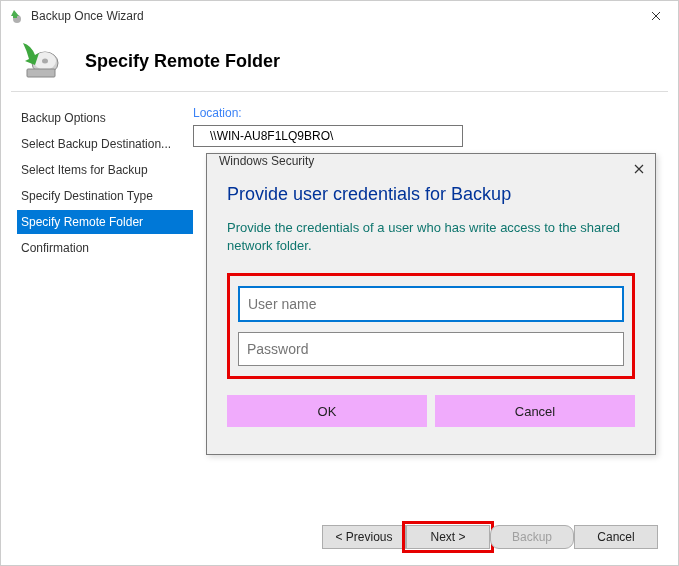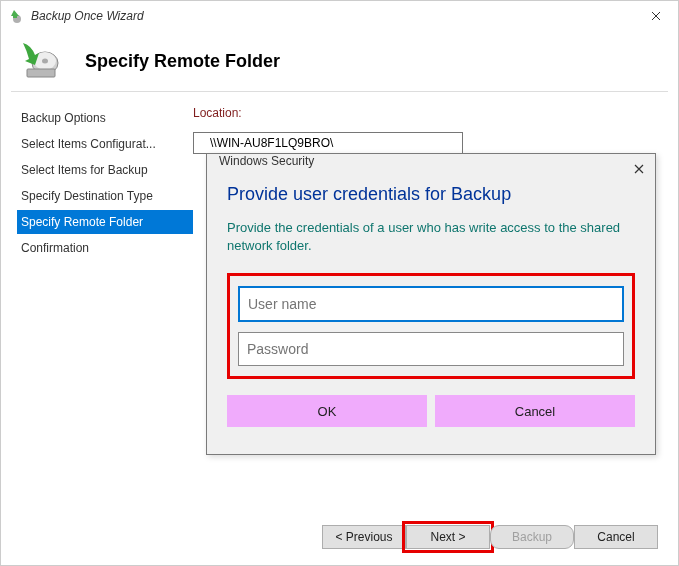--- a/index.html
+++ b/index.html
@@ -1,33 +1,33 @@
 <!DOCTYPE html>
 <html><head>
 <meta charset="utf-8">
 <style>
 * { box-sizing: border-box; margin: 0; padding: 0; font-family: "Segoe UI", Tahoma, sans-serif; }
 body { background: #fff; width: 679px; height: 566px; position: relative; border: 1px solid #ccc; overflow: hidden; }
 
-.titlebar { height: 30px; display: flex; align-items: center; padding: 0 8px; font-size: 12px; color: #333; font-style: italic; }
+.titlebar { height: 30px; display: flex; align-items: center; padding: 0 8px; font-size: 12px; color: #333; }
 .titlebar .app-icon { width: 16px; height: 16px; margin-right: 6px; }
 .titlebar .close { position: absolute; right: 0; top: 0; width: 44px; height: 30px; display: flex; align-items: center; justify-content: center; font-size: 16px; color: #666; }
 
 .header { height: 60px; display: flex; align-items: center; padding-left: 18px; }
 .header-icon { width: 40px; height: 40px; margin-right: 26px; }
 .header-title { font-size: 18px; font-weight: bold; color: #000; }
 .divider { border-top: 1px solid #ddd; margin: 0 10px; }
 
 .body { display: flex; height: 400px; }
 .sidebar { width: 192px; padding: 14px 0 0 16px; }
 .sidebar-item { font-size: 12px; color: #333; padding: 5px 4px; margin-bottom: 2px; white-space: nowrap; overflow: hidden; text-overflow: ellipsis; }
 .sidebar-item.active { background: #0078d7; color: #fff; }
 
 .main { flex: 1; padding: 14px 20px 0 0; position: relative; }
-.label { font-size: 12px; color: #7f1d1d; margin-bottom: 12px; }
+.label { font-size: 12px; color: #3b82f6; margin-bottom: 5px; }
 .loc-input { width: 270px; height: 22px; border: 1px solid #767676; font-size: 12px; padding: 0 16px; background: #fff; }
 
 .footer { position: absolute; bottom: 16px; right: 20px; display: flex; }
 .btn { min-width: 84px; height: 24px; font-size: 12px; background: #e1e1e1; border: 1px solid #adadad; color: #222; }
 .btn.disabled { color: #a0a0a0; border-radius: 9px; }
 .btn.highlight { outline: 3px solid #e60000; outline-offset: 1px; }
 
 .dialog { position: absolute; left: 205px; top: 152px; width: 450px; height: 302px; background: #f0f0f0; border: 1px solid #7a7a7a; box-shadow: 2px 2px 6px rgba(0,0,0,0.15); }
 .dlg-titlebar { height: 30px; display: flex; align-items: flex-start; padding-left: 12px; font-size: 12px; color: #333; position: relative; }
 .dlg-close { position: absolute; right: 6px; top: 5px; width: 20px; height: 20px; display: flex; align-items: center; justify-content: center; font-size: 14px; color: #333; }
@@ -65,21 +65,21 @@
     <path d="M4 2 Q12 4 16 14 L20 12 L16 24 L6 20 L10 18 Q8 10 4 2 Z" fill="#3fa83f"></path>
     <rect x="8" y="28" width="28" height="8" rx="1" fill="#b8b8b8" stroke="#888"></rect>
   </svg>
   <div class="header-title">Specify Remote Folder</div>
 </div>
 <div class="divider"></div>
 
 <div class="body">
   <div class="sidebar">
     <div class="sidebar-item">Backup Options</div>
-    <div class="sidebar-item">Select Items Configurat...</div>
+    <div class="sidebar-item">Select Backup Destination...</div>
     <div class="sidebar-item">Select Items for Backup</div>
     <div class="sidebar-item">Specify Destination Type</div>
     <div class="sidebar-item active">Specify Remote Folder</div>
     <div class="sidebar-item">Confirmation</div>
   </div>
   <div class="main">
     <div class="label">Location:</div>
     <input class="loc-input" value="\\WIN-AU8F1LQ9BRO\" style="">
   </div>
 </div>

